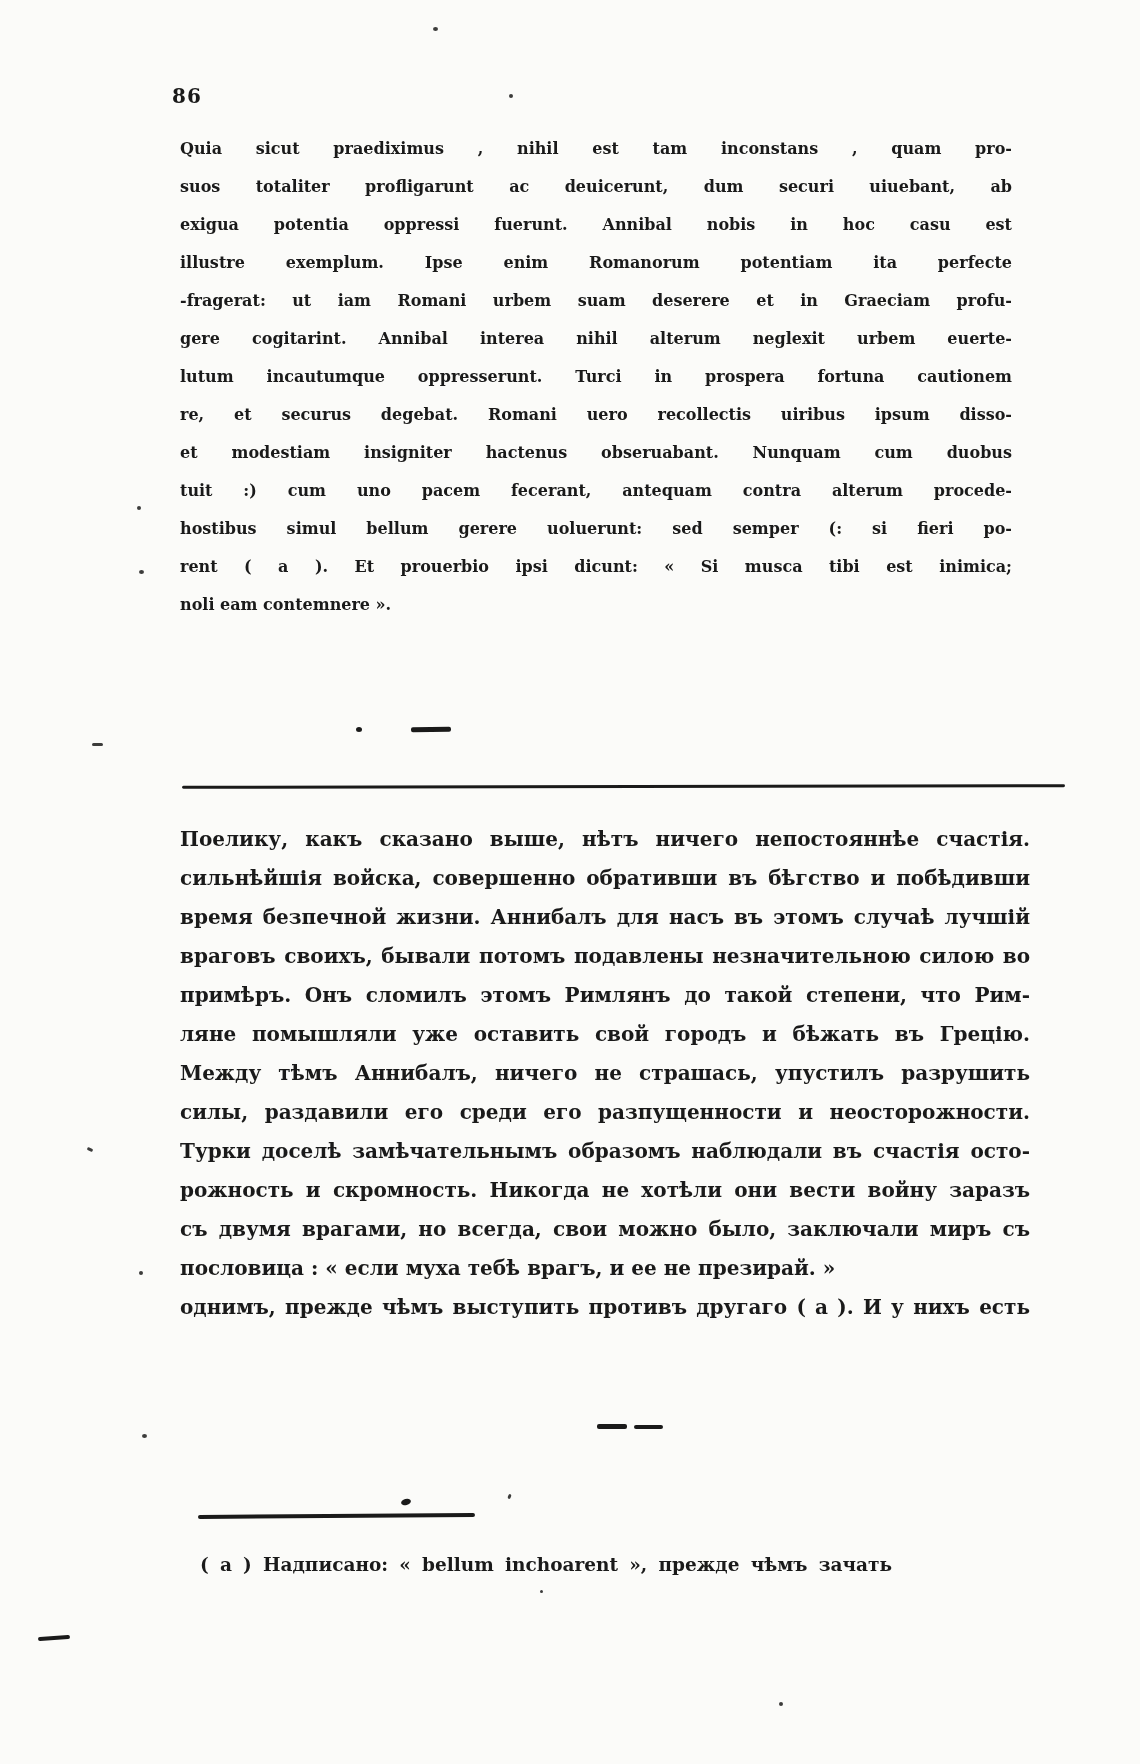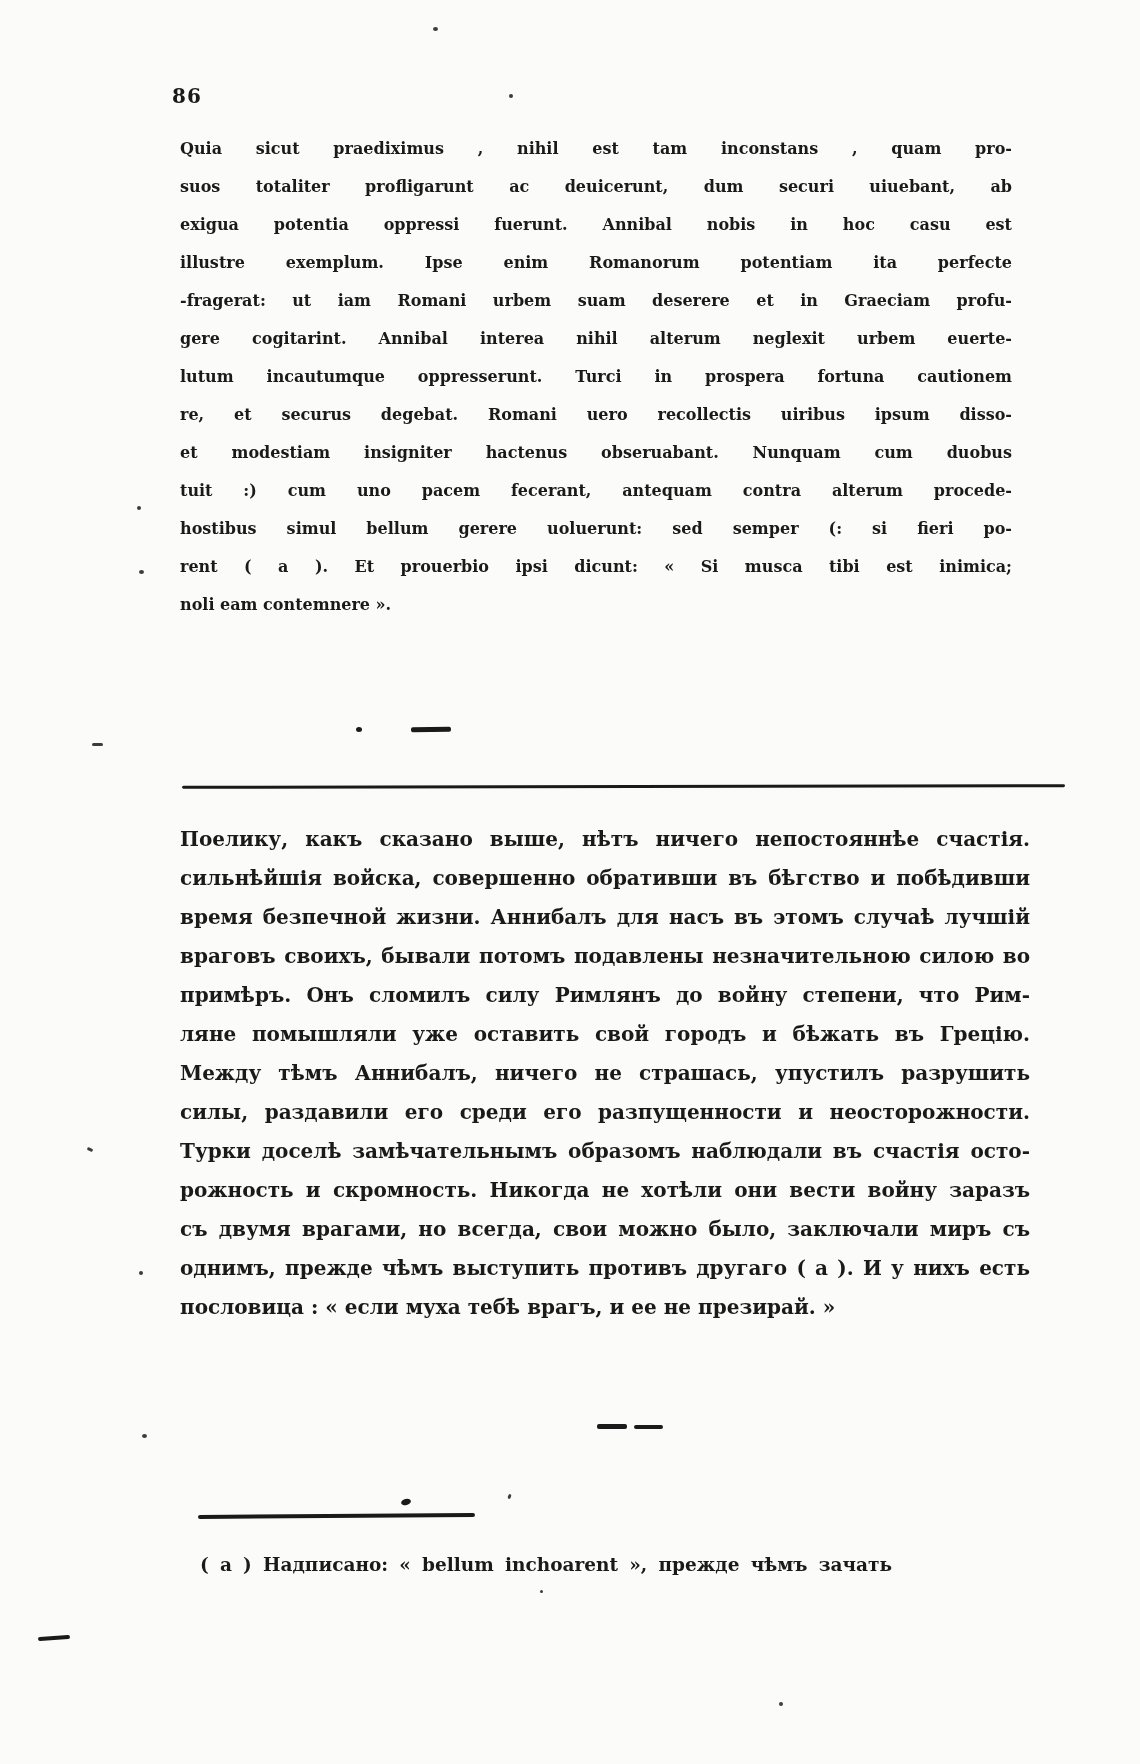--- a/index.html
+++ b/index.html
@@ -64,29 +64,29 @@
 
   <div class="ink-bar divider-small-dot"></div>
   <div class="ink-bar divider-small"></div>
   <div class="ink-bar section-rule"></div>
 
   <div class="text-block russian-block">
       <div class="tline">Поелику, какъ сказано выше, нѣтъ ничего непостояннѣе счастія. Иногда</div>
       <div class="tline">сильнѣйшія войска, совершенно обративши въ бѣгство и побѣдивши</div>
       <div class="tline">время безпечной жизни. Аннибалъ для насъ въ этомъ случаѣ лучшій</div>
       <div class="tline">враговъ своихъ, бывали потомъ подавлены незначительною силою во</div>
-      <div class="tline">примѣръ. Онъ сломилъ силу Римлянъ до войну степени, что Рим-</div>
+      <div class="tline">примѣръ. Онъ сломилъ этомъ Римлянъ до такой степени, что Рим-</div>
       <div class="tline">ляне помышляли уже оставить свой городъ и бѣжать въ Грецію.</div>
       <div class="tline">Между тѣмъ Аннибалъ, ничего не страшась, упустилъ разрушить</div>
       <div class="tline">силы, раздавили его среди его разпущенности и неосторожности.</div>
       <div class="tline">Турки доселѣ замѣчательнымъ образомъ наблюдали въ счастія осто-</div>
       <div class="tline">рожность и скромность. Никогда не хотѣли они вести войну заразъ</div>
       <div class="tline">съ двумя врагами, но всегда, свои можно было, заключали миръ съ</div>
+      <div class="tline last">пословица : « если муха тебѣ врагъ, и ее не презирай. »</div>
       <div class="tline">однимъ, прежде чѣмъ выступить противъ другаго ( а ). И у нихъ есть</div>
-      <div class="tline last">пословица : « если муха тебѣ врагъ, и ее не презирай. »</div>
     </div>
 
   <div class="ink-bar divider-pair-a"></div>
   <div class="ink-bar divider-pair-b"></div>
 
   <div class="ink-bar footnote-rule-dot"></div>
   <div class="ink-bar footnote-rule"></div>
 
   <div class="footnote-text">( а ) Надписано: « bellum inchoarent », прежде чѣмъ зачать войну.</div>
 

